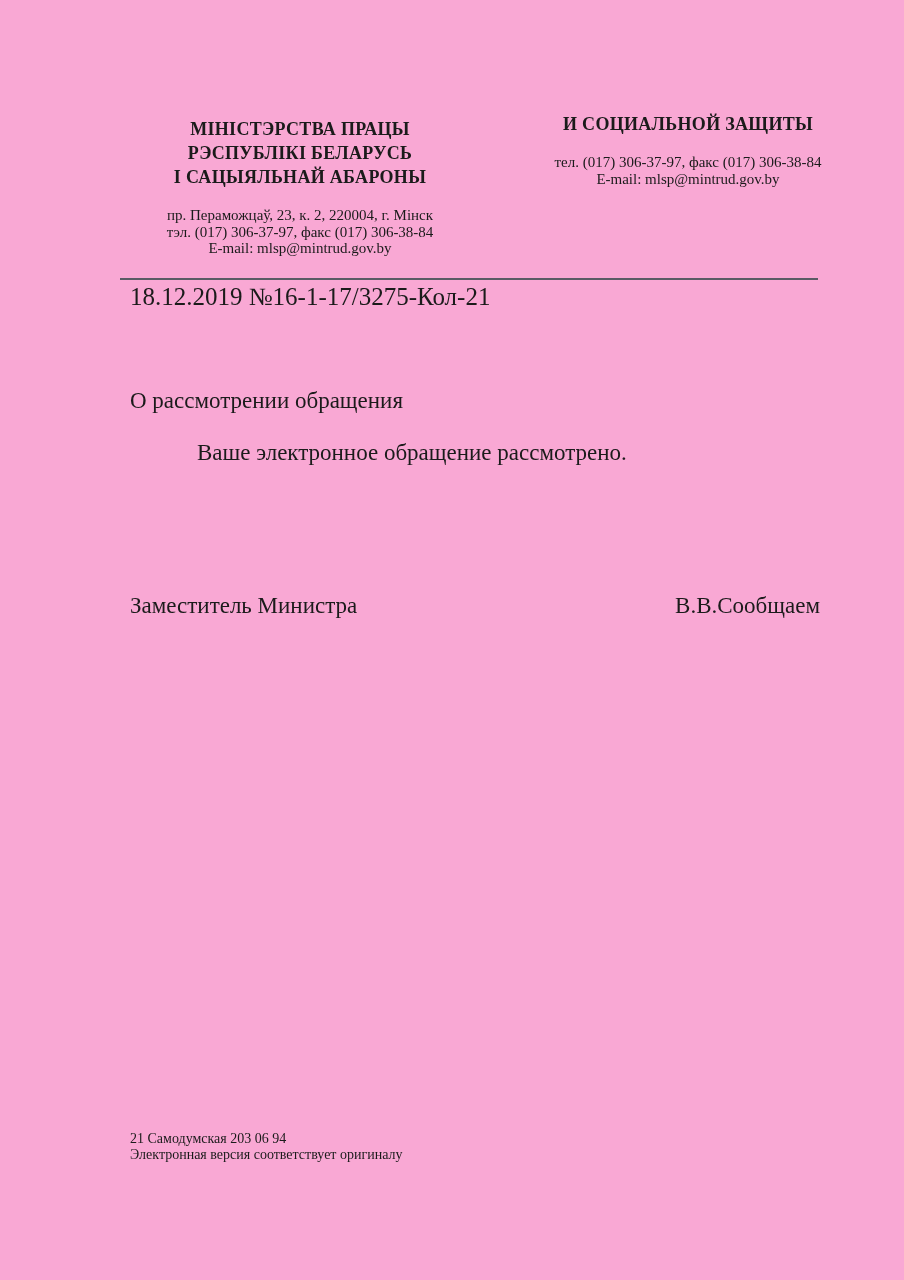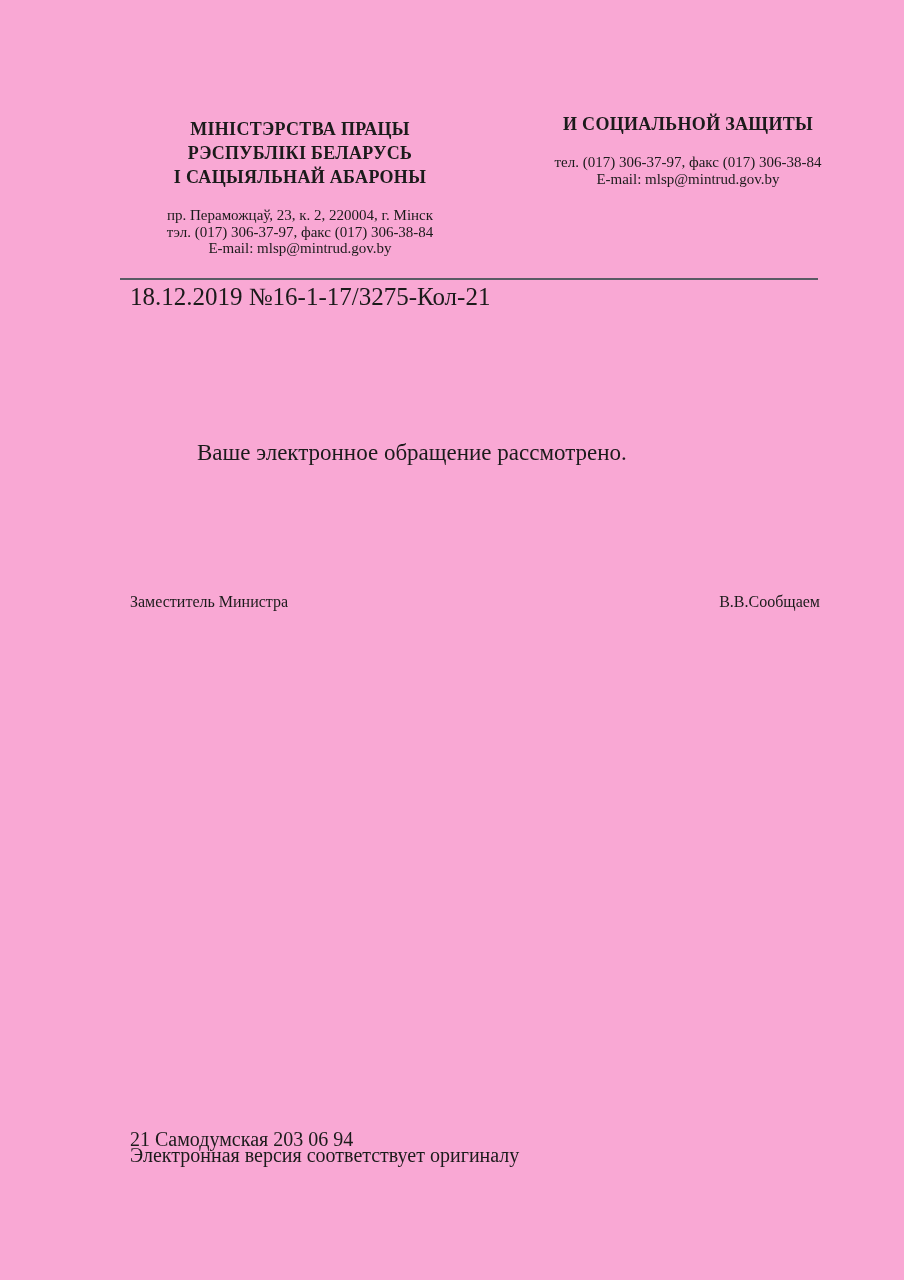--- a/index.html
+++ b/index.html
@@ -84,28 +84,28 @@
     text-align: justify;
   }
 
   .signature-row {
     position: absolute;
     top: 593px;
     left: 130px;
     width: 690px;
     display: flex;
     justify-content: space-between;
-    font-size: 16px;
+    font-size: 23px;
   }
 
   .footer {
     position: absolute;
     top: 1131px;
     left: 130px;
-    font-size: 20px;
+    font-size: 14px;
     line-height: 16px;
   }
 </style>
 </head>
 <body>
 
 <div class="page">
 
   <div class="letterhead">
 
@@ -131,20 +131,21 @@
         <div>E-mail: mlsp@mintrud.gov.by</div>
       </div>
     </div>
 
   </div>
 
   <div class="divider"></div>
 
   <div class="ref-line">18.12.2019 №16-1-17/3275-Кол-21</div>
 
+  <div class="subject">О рассмотрении обращения</div>
 
   <div class="body-text">
     <p>Ваше электронное обращение рассмотрено.</p>
   </div>
 
   <div class="signature-row">
     <span>Заместитель Министра</span>
     <span>В.В.Сообщаем</span>
   </div>
 

